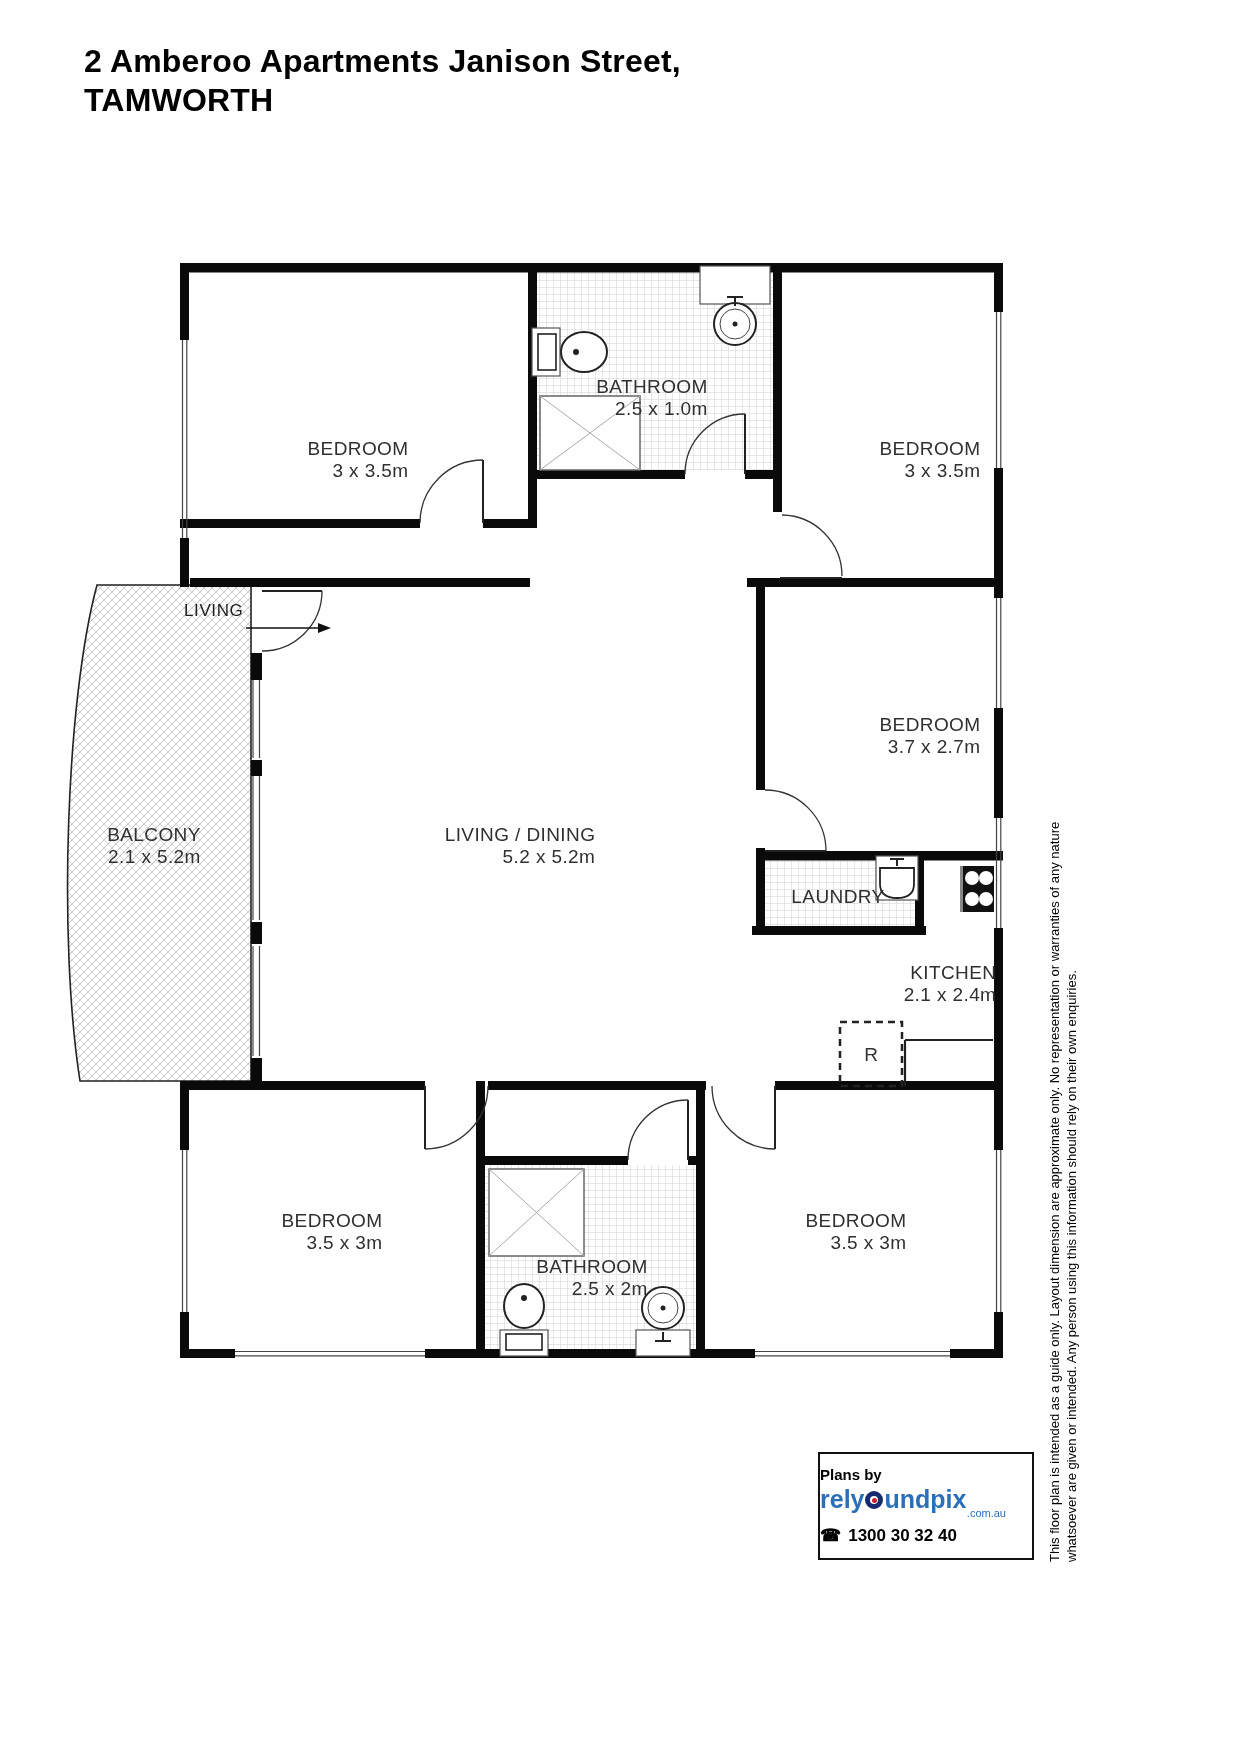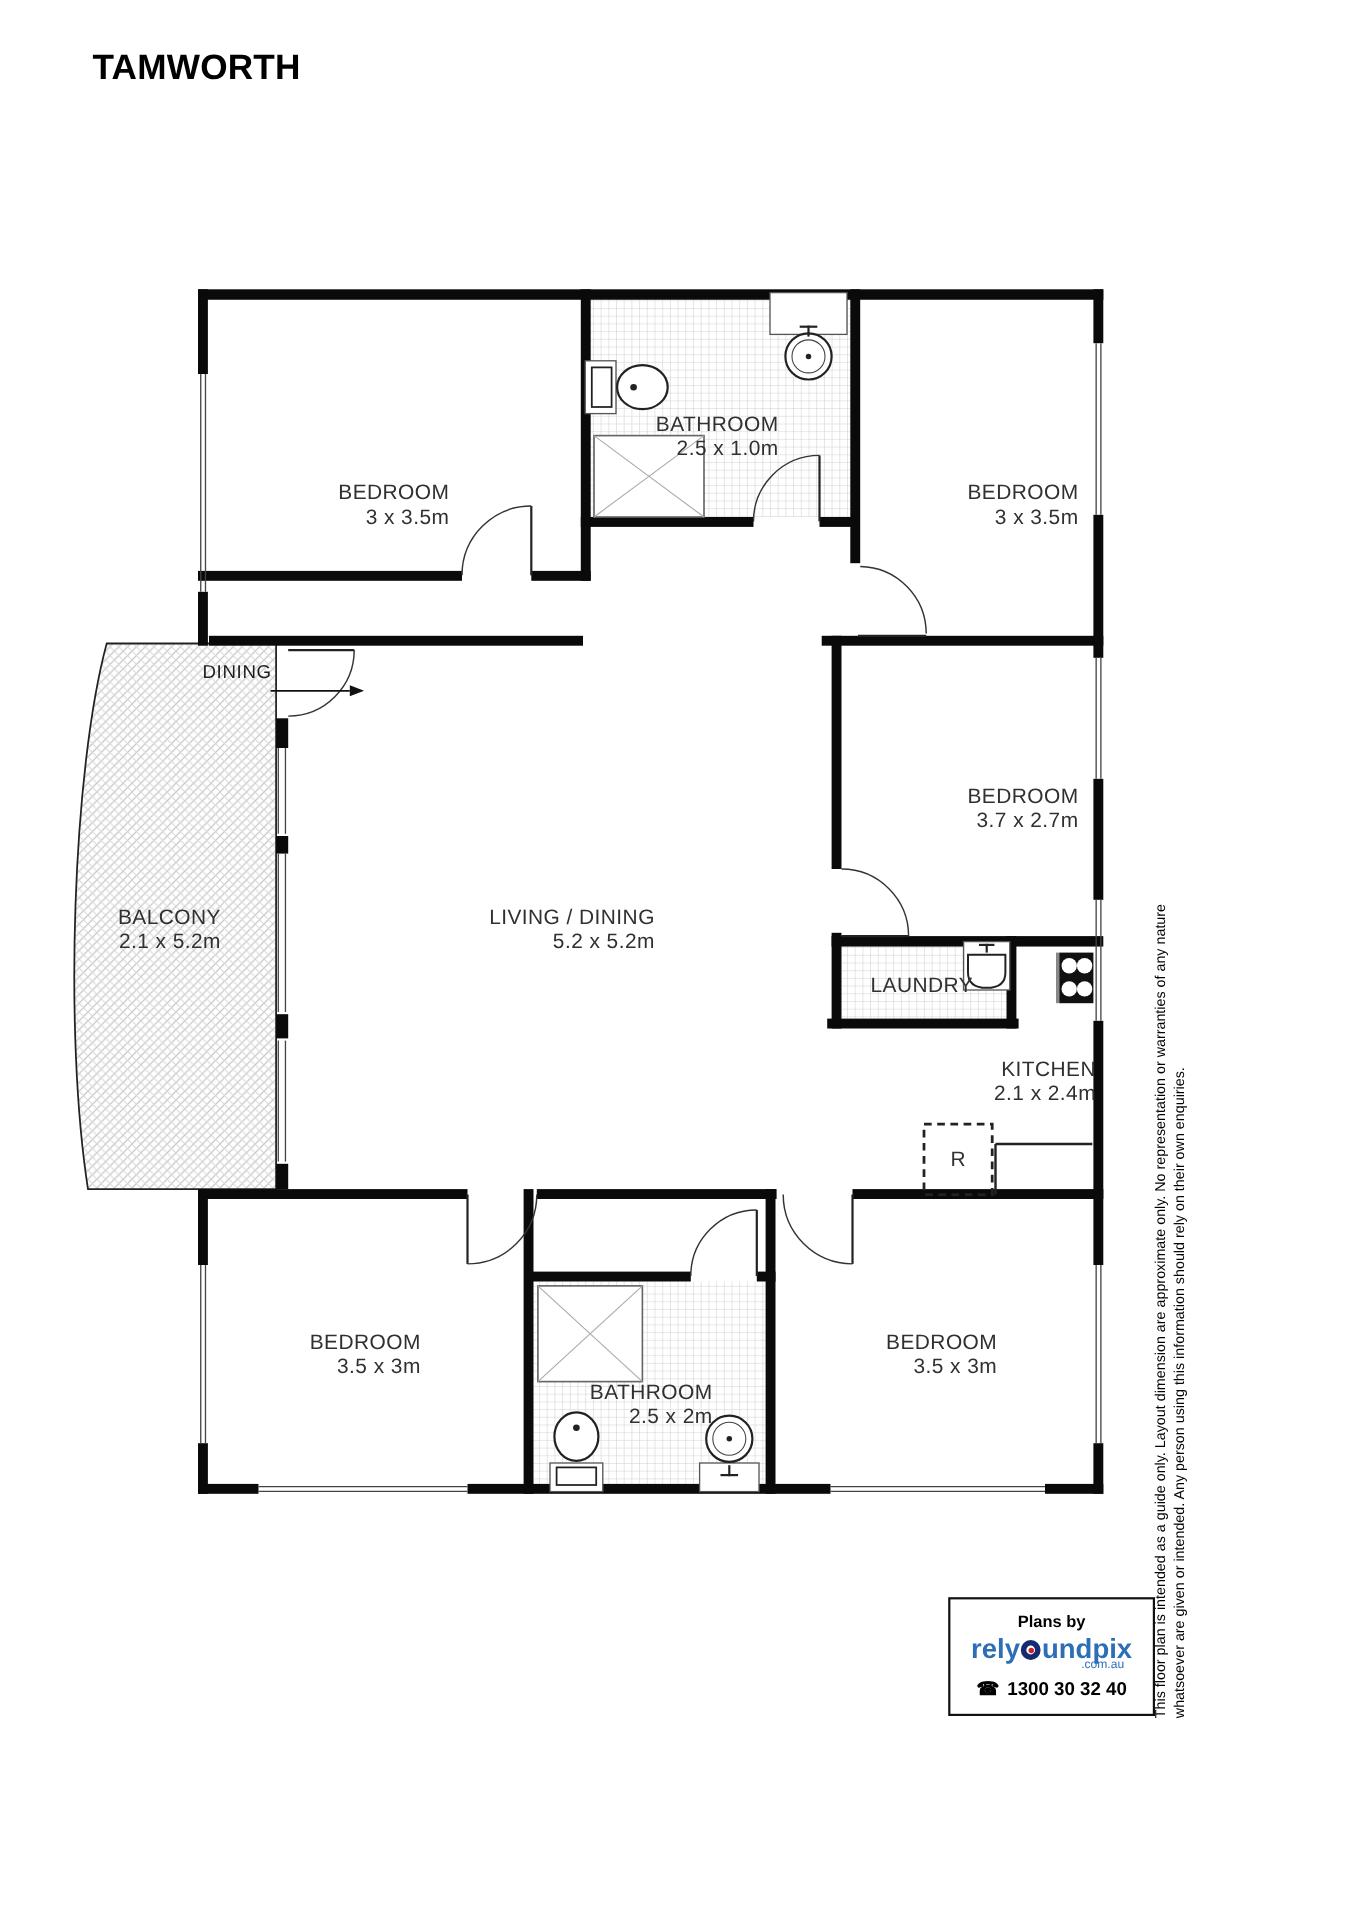--- a/index.html
+++ b/index.html
@@ -3,34 +3,35 @@
 <meta charset="utf-8">
 <style>
   html,body{margin:0;padding:0;background:#fff;}
   body{width:1241px;height:1754px;position:relative;font-family:"Liberation Sans",sans-serif;overflow:hidden;}
   .title{position:absolute;left:84px;top:42px;font-size:32px;font-weight:bold;color:#000;line-height:39px;letter-spacing:.2px;}
   .plan-svg{position:absolute;left:0;top:0;}
   .room-label{position:absolute;transform:translateX(-50%);text-align:right;font-size:19px;line-height:21.5px;color:#303030;letter-spacing:.4px;white-space:nowrap;}
   .entry-label{position:absolute;left:184px;top:601px;font-size:17px;color:#1e1e1e;letter-spacing:.6px;}
   .fridge-label{position:absolute;left:871px;top:1044px;transform:translateX(-50%);font-size:19px;color:#333;}
   .disclaimer{position:absolute;left:1046px;top:1562px;width:822px;transform:rotate(-90deg);transform-origin:0 0;font-size:13px;line-height:17px;color:#000;white-space:nowrap;}
-  .logo-box{position:absolute;left:862px;top:1452px;width:188px;height:108px;border:2px solid #111;box-sizing:border-box;display:flex;flex-direction:column;align-items:center;justify-content:center;}
+  .logo-box{position:absolute;left:818px;top:1452px;width:216px;height:108px;border:2px solid #111;box-sizing:border-box;display:flex;flex-direction:column;align-items:flex-start;justify-content:center;}
   .plans-by{font-size:15px;font-weight:bold;color:#000;}
   .brand-row{display:flex;align-items:center;margin-top:3px;}
   .brand-text{font-size:25px;font-weight:bold;color:#2d6fb7;line-height:26px;}
   .brand-o{display:inline-block;width:8px;height:8px;border:5px solid #152a70;border-radius:50%;position:relative;margin:0 1px;top:1px;}
   .brand-o::after{content:"";position:absolute;left:1.5px;top:1.5px;width:5px;height:5px;border-radius:50%;background:#cc2128;}
   .com-au{font-size:11px;color:#2d6fb7;align-self:flex-end;margin:-4px 26px 0 0;line-height:11px;}
   .phone-row{font-size:17px;font-weight:bold;color:#000;display:flex;align-items:center;gap:7px;margin-top:6px;}
   .phone-icon{font-size:17px;}
 </style>
 </head>
 <body>
 
 <div class="title">
+  <div>2 Amberoo Apartments Janison Street,</div>
   <div>TAMWORTH</div>
 </div>
 
 <svg class="plan-svg" width="1241" height="1754" viewBox="0 0 1241 1754">
   <defs>
     <pattern id="tile" width="7" height="7" patternUnits="userSpaceOnUse">
       <path d="M7 0H0V7" fill="none" stroke="#cfcfcf" stroke-width="1"></path>
     </pattern>
     <pattern id="hatch" width="8" height="8" patternUnits="userSpaceOnUse">
       <path d="M0 8L8 0M-2 2L2 -2M6 10L10 6" stroke="#bdbdbd" stroke-width="1" fill="none"></path>
@@ -245,21 +246,21 @@
   <div>3 x 3.5m</div>
 </div>
 <div class="room-label" style="left:652px;top:376px;">
   <div>BATHROOM</div>
   <div>2.5 x 1.0m</div>
 </div>
 <div class="room-label" style="left:930px;top:438px;">
   <div>BEDROOM</div>
   <div>3 x 3.5m</div>
 </div>
-<div class="entry-label">DINING</div>
+<div class="entry-label">LIVING</div>
 <div class="room-label" style="left:154px;top:824px;">
   <div>BALCONY</div>
   <div>2.1 x 5.2m</div>
 </div>
 <div class="room-label" style="left:520px;top:824px;">
   <div>LIVING / DINING</div>
   <div>5.2 x 5.2m</div>
 </div>
 <div class="room-label" style="left:930px;top:714px;">
   <div>BEDROOM</div>

